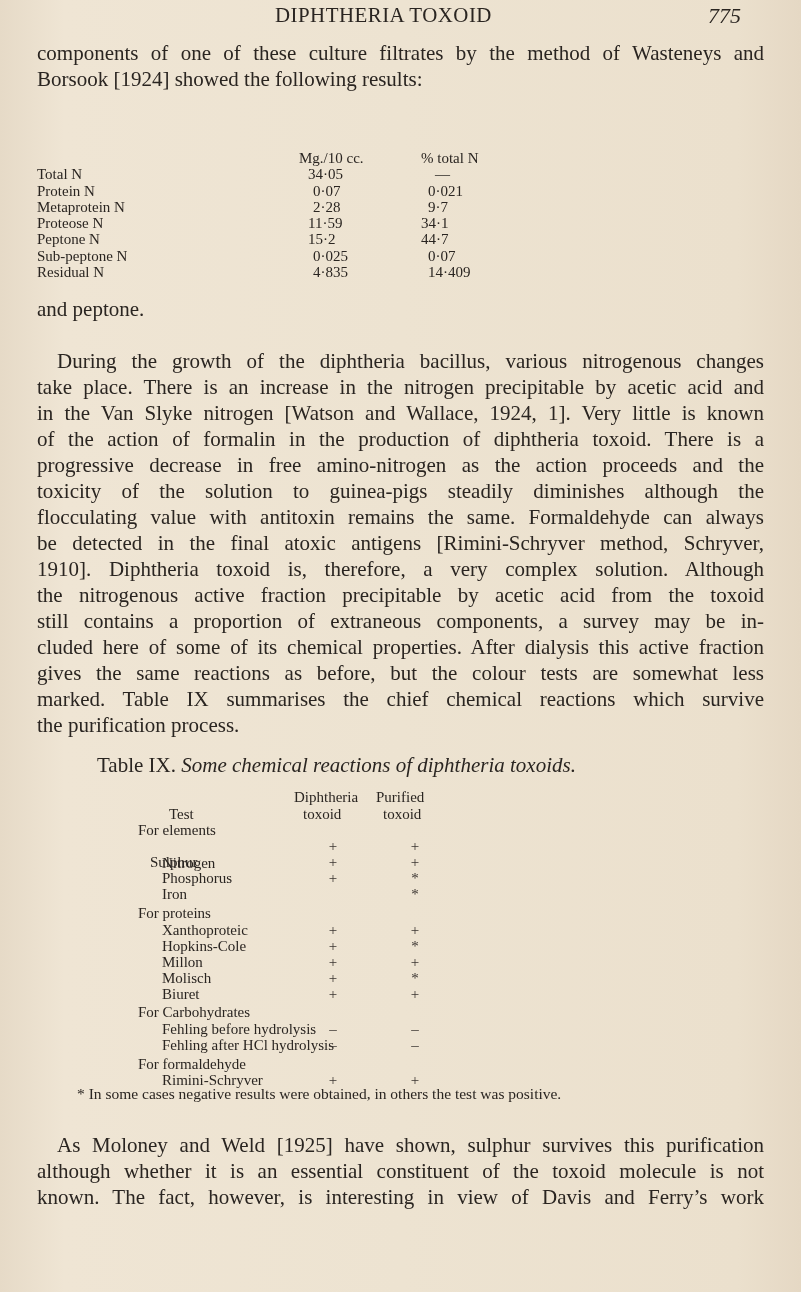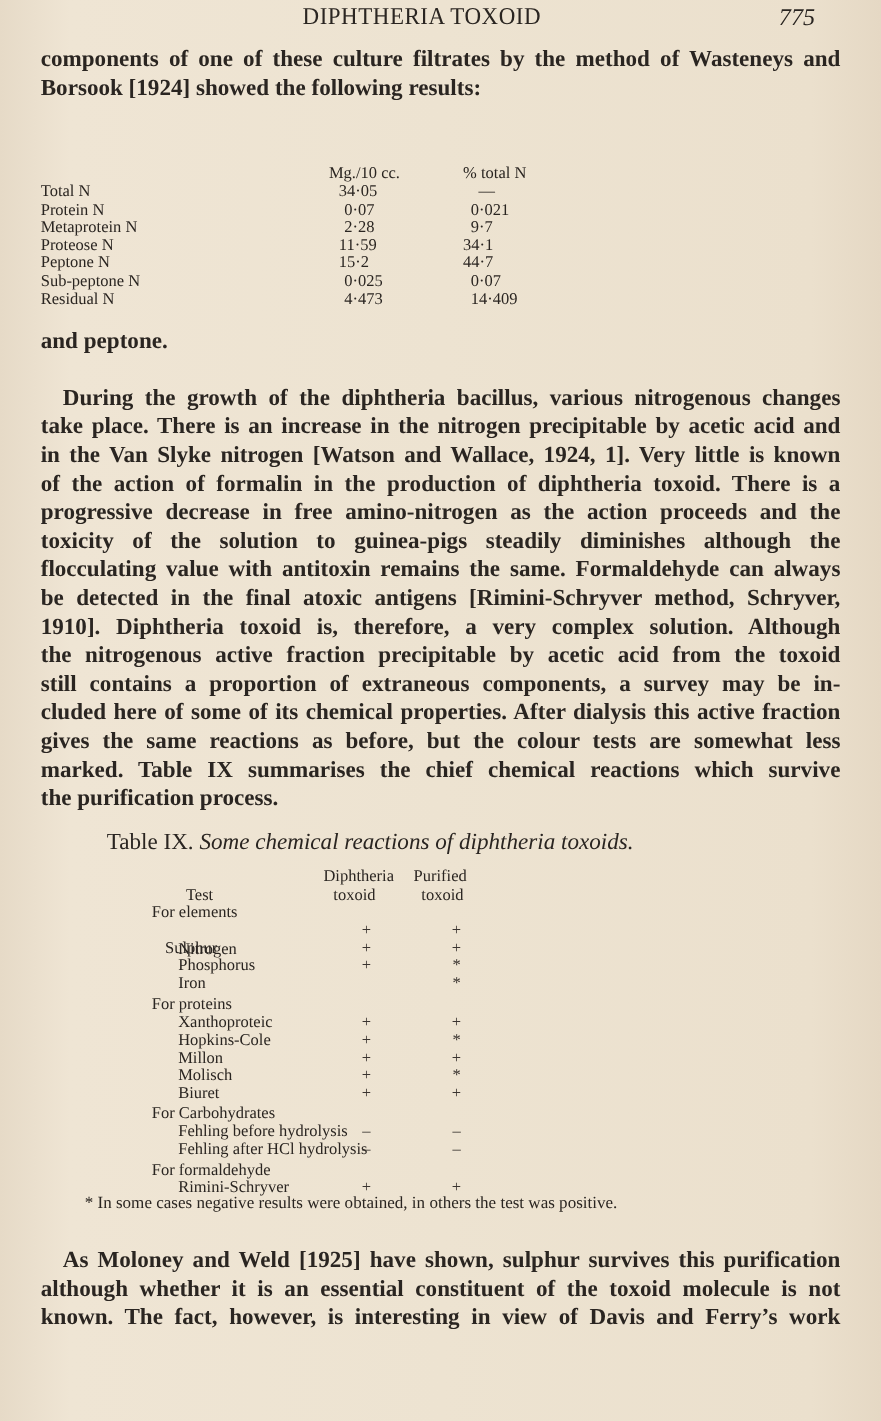--- a/index.html
+++ b/index.html
@@ -46,21 +46,20 @@
   }
 
   
   .block {
     position: absolute;
     left: 37px;
     width: 450px;
     transform: scaleX(1.0);
     font-size: 21px;
     line-height: 26px;
-    font-weight: bold;
   }
   .block .ln {
     display: block;
     height: 26px;
     white-space: nowrap;
     text-align: justify;
     text-align-last: justify;
   }
   .block .ln.last {
     text-align-last: left;
@@ -167,21 +166,21 @@
       <span class="c1">15·2</span>
       <span class="c2">44·7</span>
     </div>
     <div class="row">
       <span class="c0">Sub-peptone N</span>
       <span class="c1" style="left:276px">0·025</span>
       <span class="c2" style="left:391px">0·07</span>
     </div>
     <div class="row">
       <span class="c0">Residual N</span>
-      <span class="c1" style="left:276px">4·473</span>
+      <span class="c1" style="left:276px">4·835</span>
       <span class="c2" style="left:391px">14·409</span>
     </div>
   </div>
 
   <div class="block" style="top:296px; width:727px;">
     <span class="ln last">and peptone.</span>
   </div>
 
   <div class="block" style="top:348px; width:727px;">
     <span class="ln indent">During the growth of the diphtheria bacillus, various nitrogenous changes</span>

